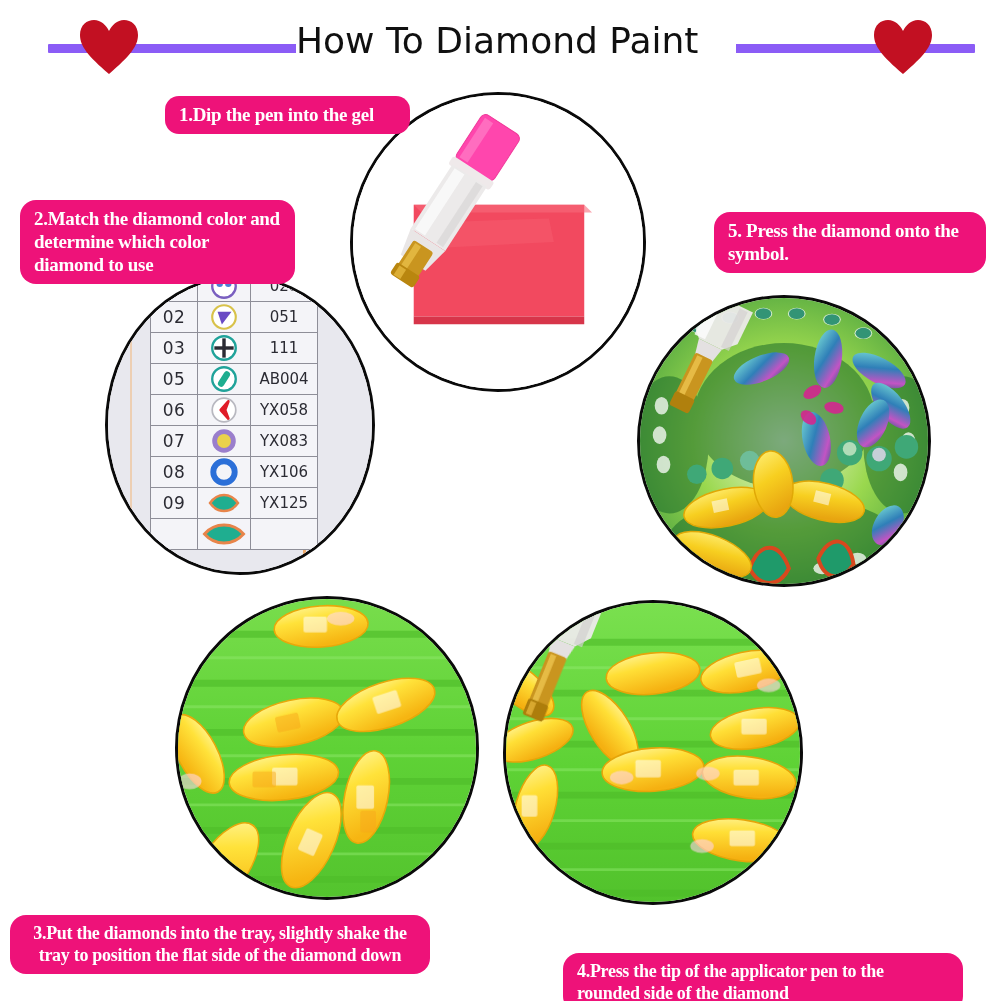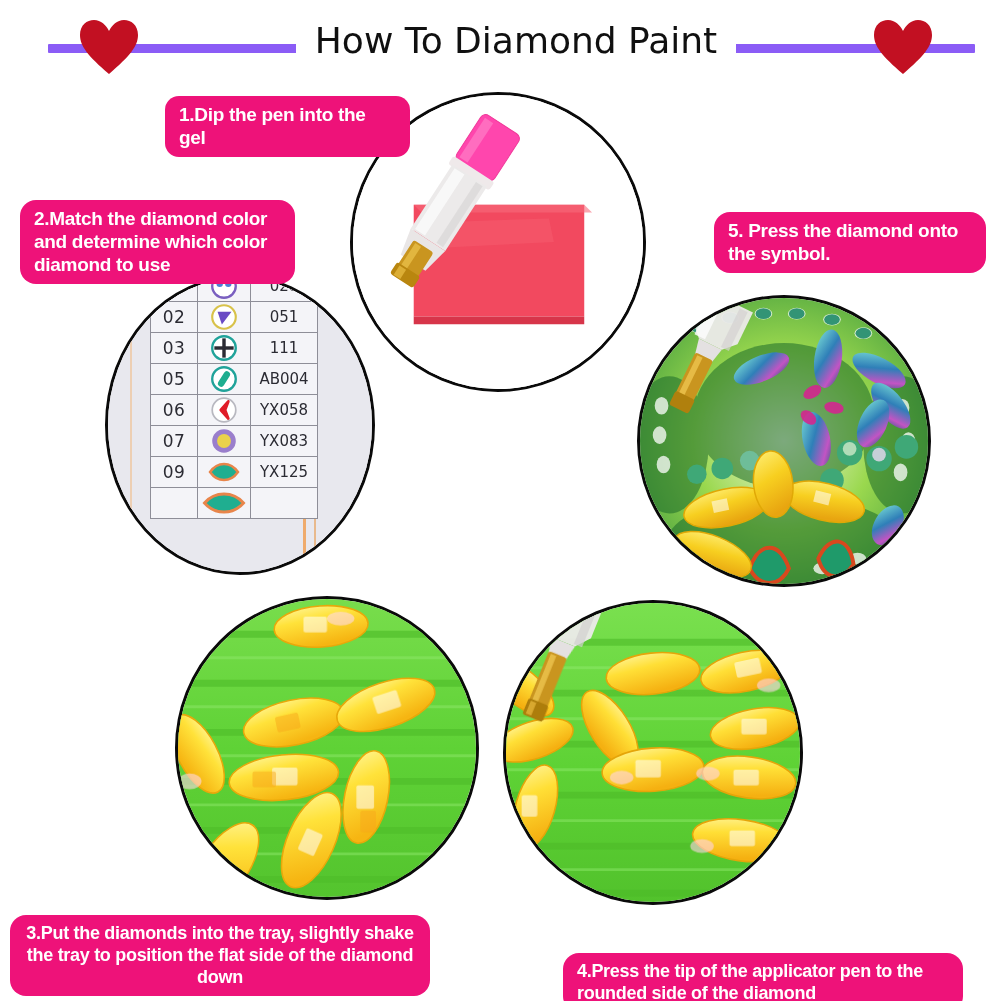--- a/index.html
+++ b/index.html
@@ -18,30 +18,30 @@
   #rule-left{left:48px;width:380px;}
   #rule-right{left:735px;width:240px;}
   .heart{
     position:absolute;width:62px;height:58px;
   }
   .heart svg{display:block;width:100%;height:100%;}
   #heart-left{left:78px;top:18px;}
   #heart-right{left:872px;top:18px;}
   #title-wrap{
     position:absolute;left:296px;top:20px;width:440px;height:46px;
-    background:#ffffff;text-align:center;
+    background:#ffffff;text-align:left;
   }
 
   
   .label{
     position:absolute;
     background:#ee1279;
     color:#ffffff;
     border-radius:16px;
-    font-family:Liberation Sans, sans-serif;
+    font-family:Liberation Serif, serif;
     font-weight:700;
     font-size:19px;
     line-height:23px;
     padding:7px 14px 8px 14px;
     box-sizing:border-box;
     letter-spacing:-.3px;
     z-index:6;
   }
   #label-1{left:165px;top:96px;width:245px;border-radius:14px;}
   #label-2{left:20px;top:200px;width:275px;}
@@ -215,20 +215,29 @@
       </tr>
       <tr>
         <td class="c-num">07</td>
         <td class="c-sym">
           <svg class="sym" width="28" height="28" viewBox="0 0 28 28">
               <circle cx="14" cy="14" r="11" fill="#9a7ecc"></circle>
               <circle cx="14" cy="14" r="6.5" fill="#ead24a"></circle>
             </svg>
         </td>
         <td class="c-code">YX083</td>
+      </tr>
+      <tr>
+        <td class="c-num">08</td>
+        <td class="c-sym">
+          <svg class="sym" width="28" height="28" viewBox="0 0 28 28">
+              <circle cx="14" cy="14" r="10" fill="none" stroke="#2b6fd8" stroke-width="5.5"></circle>
+            </svg>
+        </td>
+        <td class="c-code">YX106</td>
       </tr>
       <tr>
         <td class="c-num">09</td>
         <td class="c-sym">
           <svg class="sym" width="30" height="28" viewBox="0 0 30 28">
               <path d="M2 14 C9 4 21 4 28 14 C21 24 9 24 2 14 Z" fill="#1fae90" stroke="#e8854a" stroke-width="2.4"></path>
             </svg>
         </td>
         <td class="c-code">YX125</td>
       </tr>

